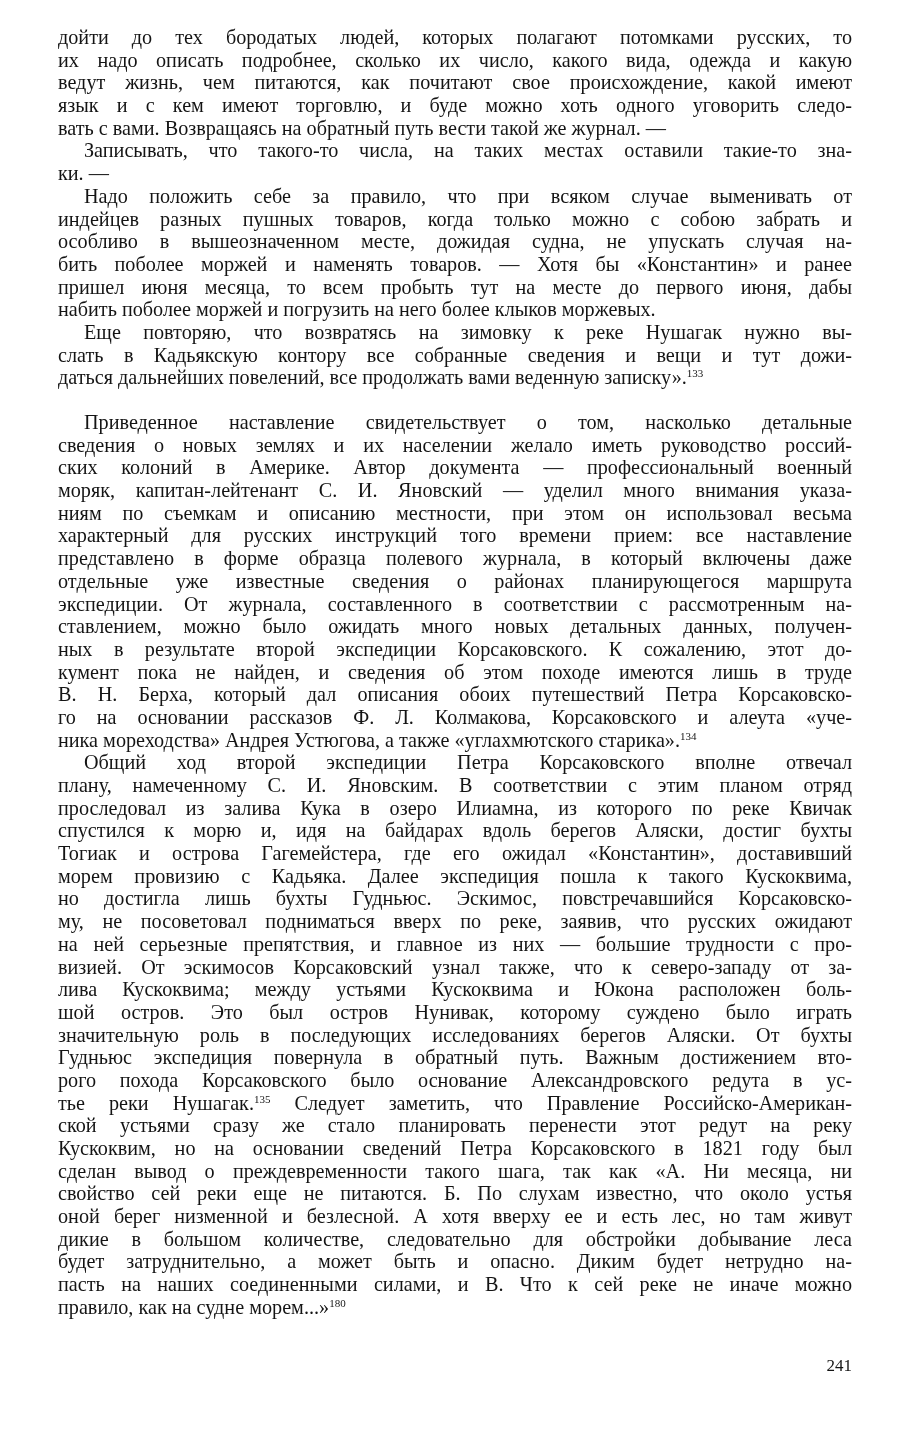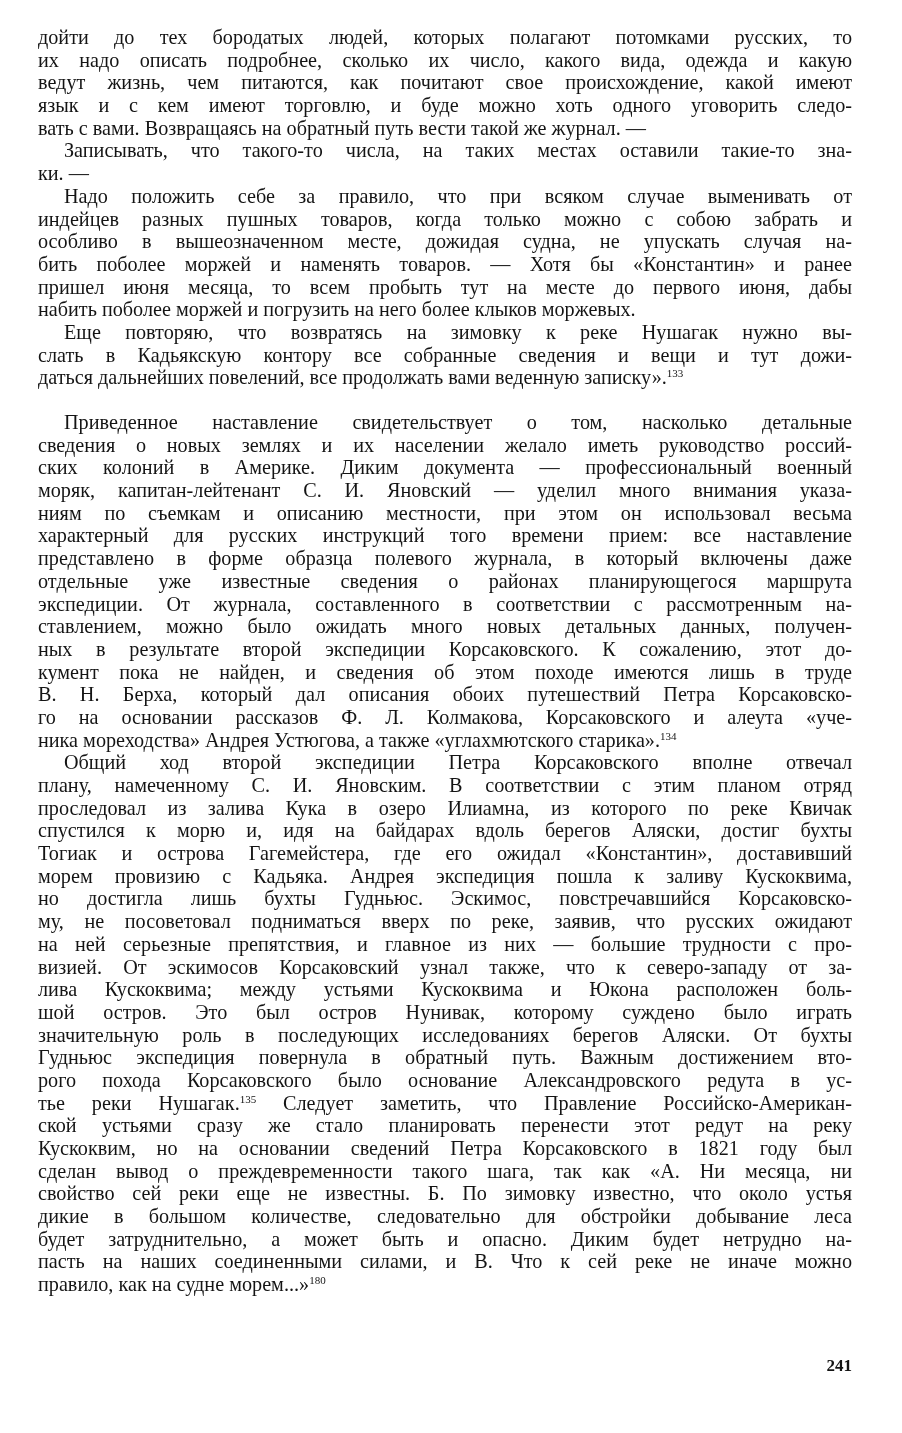--- a/index.html
+++ b/index.html
@@ -5,28 +5,29 @@
   html, body { margin: 0; padding: 0; background: #ffffff; }
   body { width: 902px; height: 1433px; position: relative; overflow: hidden; }
   .page {
     position: absolute; left: 38px; top: 26px; width: 814px;
     font-family: "Liberation Serif", serif; font-size: 20.2px; color: #141414;
   }
   .line {
     height: 22.7px; line-height: 22.7px; white-space: nowrap;
     text-align: justify; text-align-last: justify; overflow: visible;
     transform-origin: left center;
+    margin-left: 20px;
   }
   .line.last { text-align-last: left; }
   .line.indent { padding-left: 26px; }
   .gap { height: 22px; }
   sup { font-size: 11px; line-height: 0; vertical-align: 7px; font-family: Liberation Serif, serif; }
   .page-number {
     position: absolute; left: 810px; top: 1356px; width: 42px; text-align: right;
-    font-family: "Liberation Serif", serif; font-weight: bold; font-size: 17px; color: #141414;
+    font-family: "Liberation Serif", serif; font-weight: normal; font-size: 17px; color: #141414;
   }
 </style>
 </head>
 <body>
 
 <div class="page">
   <div id="block-quote">
       <div class="line"><span>дойти до тех бородатых людей, которых полагают потомками русских, то</span></div>
       <div class="line"><span>их надо описать подробнее, сколько их число, какого вида, одежда и какую</span></div>
       <div class="line"><span>ведут жизнь, чем питаются, как почитают свое происхождение, какой имеют</span></div>
@@ -41,52 +42,53 @@
       <div class="line"><span>пришел июня месяца, то всем пробыть тут на месте до первого июня, дабы</span></div>
       <div class="line last"><span>набить поболее моржей и погрузить на него более клыков моржевых.</span></div>
       <div class="line indent"><span>Еще повторяю, что возвратясь на зимовку к реке Нушагак нужно вы-</span></div>
       <div class="line"><span>слать в Кадьякскую контору все собранные сведения и вещи и тут дожи-</span></div>
       <div class="line last"><span>даться дальнейших повелений, все продолжать вами веденную записку».</span><sup>133</sup></div>
     </div>
   <div class="gap"></div>
   <div id="block-body">
       <div class="line indent"><span>Приведенное наставление свидетельствует о том, насколько детальные</span></div>
       <div class="line"><span>сведения о новых землях и их населении желало иметь руководство россий-</span></div>
-      <div class="line"><span>ских колоний в Америке. Диким документа — профессиональный военный</span></div>
+      <div class="line"><span>ских колоний в Америке. Автор документа — профессиональный военный</span></div>
       <div class="line"><span>моряк, капитан-лейтенант С. И. Яновский — уделил много внимания указа-</span></div>
       <div class="line"><span>ниям по съемкам и описанию местности, при этом он использовал весьма</span></div>
       <div class="line"><span>характерный для русских инструкций того времени прием: все наставление</span></div>
       <div class="line"><span>представлено в форме образца полевого журнала, в который включены даже</span></div>
       <div class="line"><span>отдельные уже известные сведения о районах планирующегося маршрута</span></div>
       <div class="line"><span>экспедиции. От журнала, составленного в соответствии с рассмотренным на-</span></div>
       <div class="line"><span>ставлением, можно было ожидать много новых детальных данных, получен-</span></div>
       <div class="line"><span>ных в результате второй экспедиции Корсаковского. К сожалению, этот до-</span></div>
       <div class="line"><span>кумент пока не найден, и сведения об этом походе имеются лишь в труде</span></div>
       <div class="line"><span>В. Н. Берха, который дал описания обоих путешествий Петра Корсаковско-</span></div>
       <div class="line"><span>го на основании рассказов Ф. Л. Колмакова, Корсаковского и алеута «уче-</span></div>
       <div class="line last"><span>ника мореходства» Андрея Устюгова, а также «углахмютского старика».</span><sup>134</sup></div>
       <div class="line indent"><span>Общий ход второй экспедиции Петра Корсаковского вполне отвечал</span></div>
       <div class="line"><span>плану, намеченному С. И. Яновским. В соответствии с этим планом отряд</span></div>
       <div class="line"><span>проследовал из залива Кука в озеро Илиамна, из которого по реке Квичак</span></div>
       <div class="line"><span>спустился к морю и, идя на байдарах вдоль берегов Аляски, достиг бухты</span></div>
       <div class="line"><span>Тогиак и острова Гагемейстера, где его ожидал «Константин», доставивший</span></div>
-      <div class="line"><span>морем провизию с Кадьяка. Андрея экспедиция пошла к заливу Кускоквима,</span></div>
+      <div class="line"><span>морем провизию с Кадьяка. Далее экспедиция пошла к такого Кускоквима,</span></div>
       <div class="line"><span>но достигла лишь бухты Гудньюс. Эскимос, повстречавшийся Корсаковско-</span></div>
       <div class="line"><span>му, не посоветовал подниматься вверх по реке, заявив, что русских ожидают</span></div>
       <div class="line"><span>на ней серьезные препятствия, и главное из них — большие трудности с про-</span></div>
       <div class="line"><span>визией. От эскимосов Корсаковский узнал также, что к северо-западу от за-</span></div>
       <div class="line"><span>лива Кускоквима; между устьями Кускоквима и Юкона расположен боль-</span></div>
       <div class="line"><span>шой остров. Это был остров Нунивак, которому суждено было играть</span></div>
       <div class="line"><span>значительную роль в последующих исследованиях берегов Аляски. От бухты</span></div>
       <div class="line"><span>Гудньюс экспедиция повернула в обратный путь. Важным достижением вто-</span></div>
       <div class="line"><span>рого похода Корсаковского было основание Александровского редута в ус-</span></div>
       <div class="line"><span>тье реки Нушагак.</span><sup>135</sup><span> Следует заметить, что Правление Российско-Американ-</span></div>
       <div class="line"><span>ской устьями сразу же стало планировать перенести этот редут на реку</span></div>
       <div class="line"><span>Кускоквим, но на основании сведений Петра Корсаковского в 1821 году был</span></div>
       <div class="line"><span>сделан вывод о преждевременности такого шага, так как «А. Ни месяца, ни</span></div>
-      <div class="line"><span>свойство сей реки еще не известны. Б. По зимовку известно, что около устья</span></div>
+      <div class="line"><span>свойство сей реки еще не питаются. Б. По слухам известно, что около устья</span></div>
+      <div class="line"><span>оной берег низменной и безлесной. А хотя вверху ее и есть лес, но там живут</span></div>
       <div class="line"><span>дикие в большом количестве, следовательно для обстройки добывание леса</span></div>
       <div class="line"><span>будет затруднительно, а может быть и опасно. Диким будет нетрудно на-</span></div>
       <div class="line"><span>пасть на наших соединенными силами, и В. Что к сей реке не иначе можно</span></div>
       <div class="line last"><span>правило, как на судне морем...»</span><sup>180</sup></div>
     </div>
 </div>
 <div class="page-number">241</div>
 
 </body></html>

